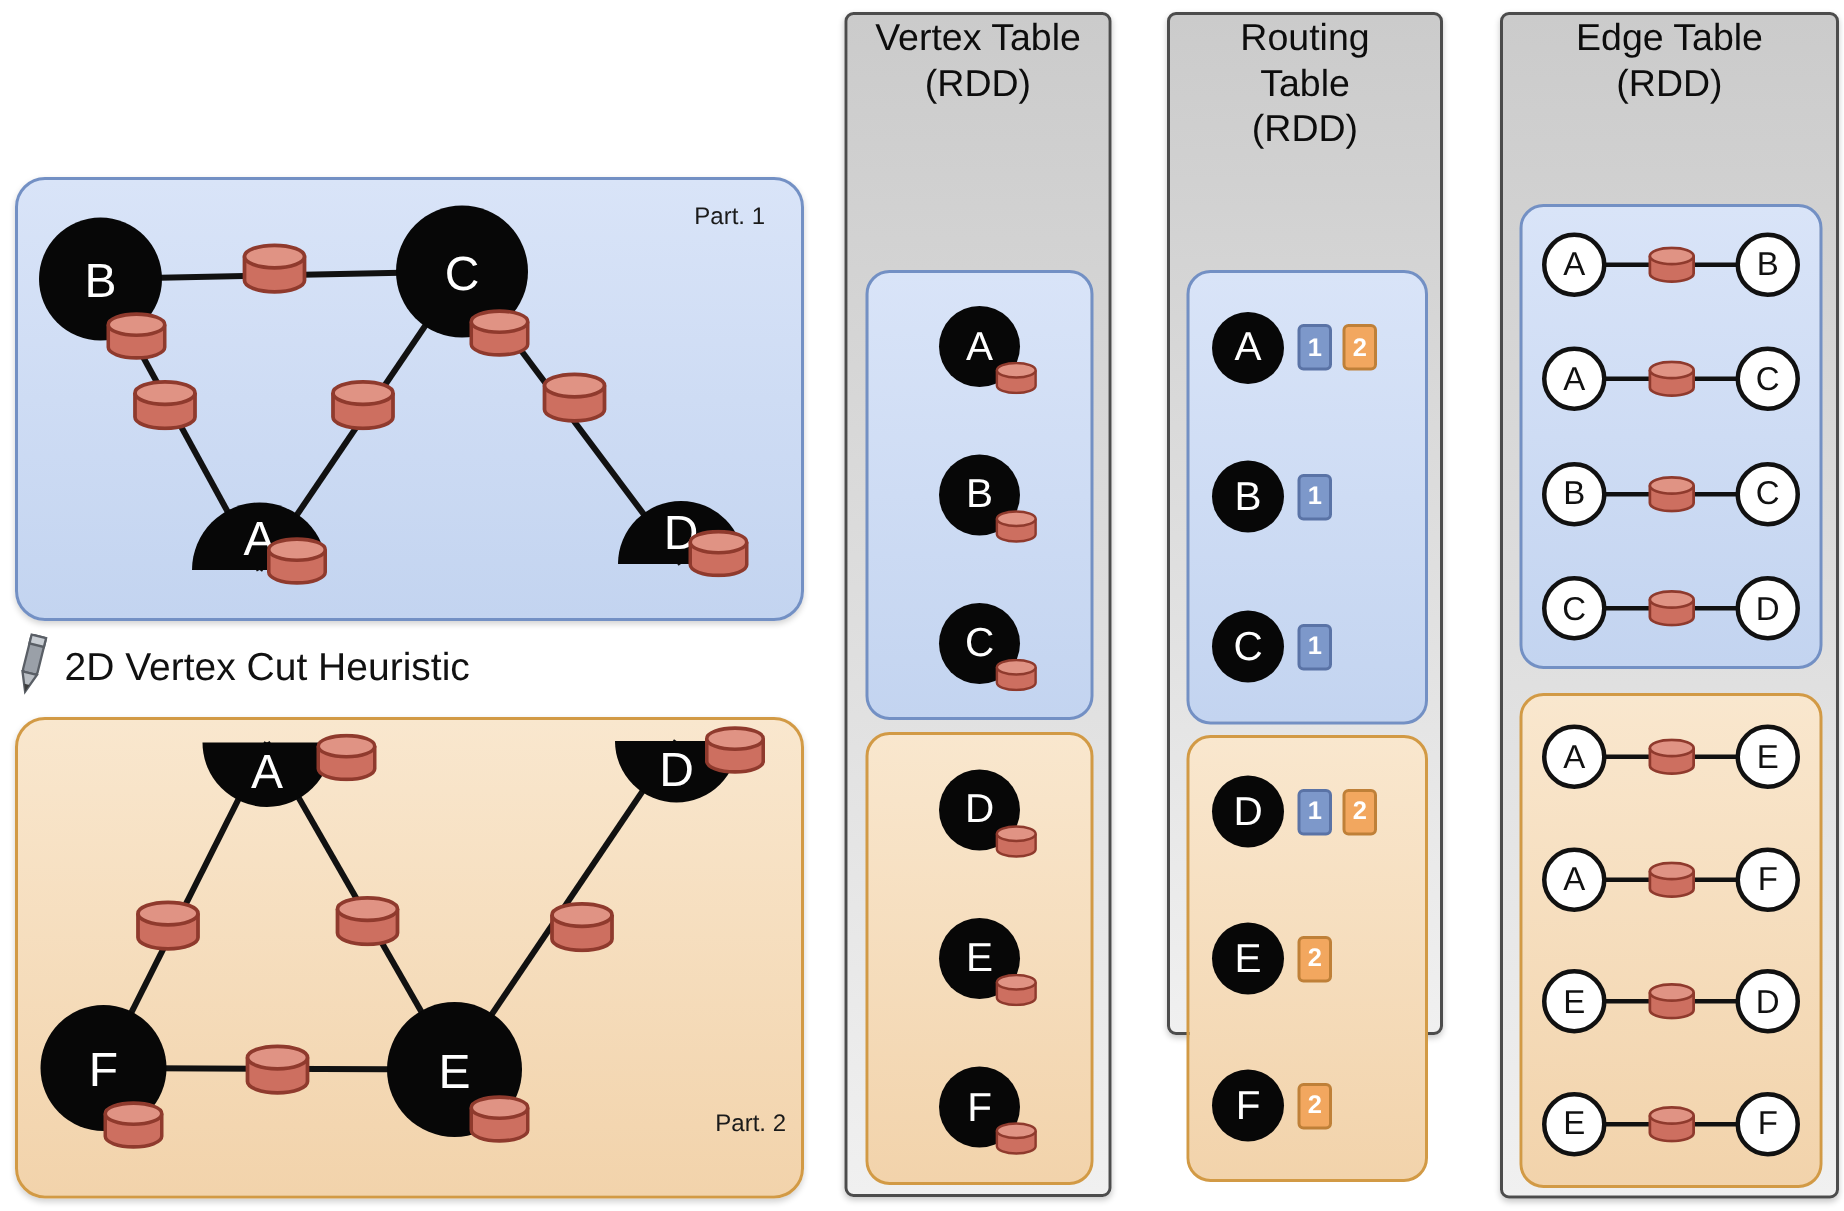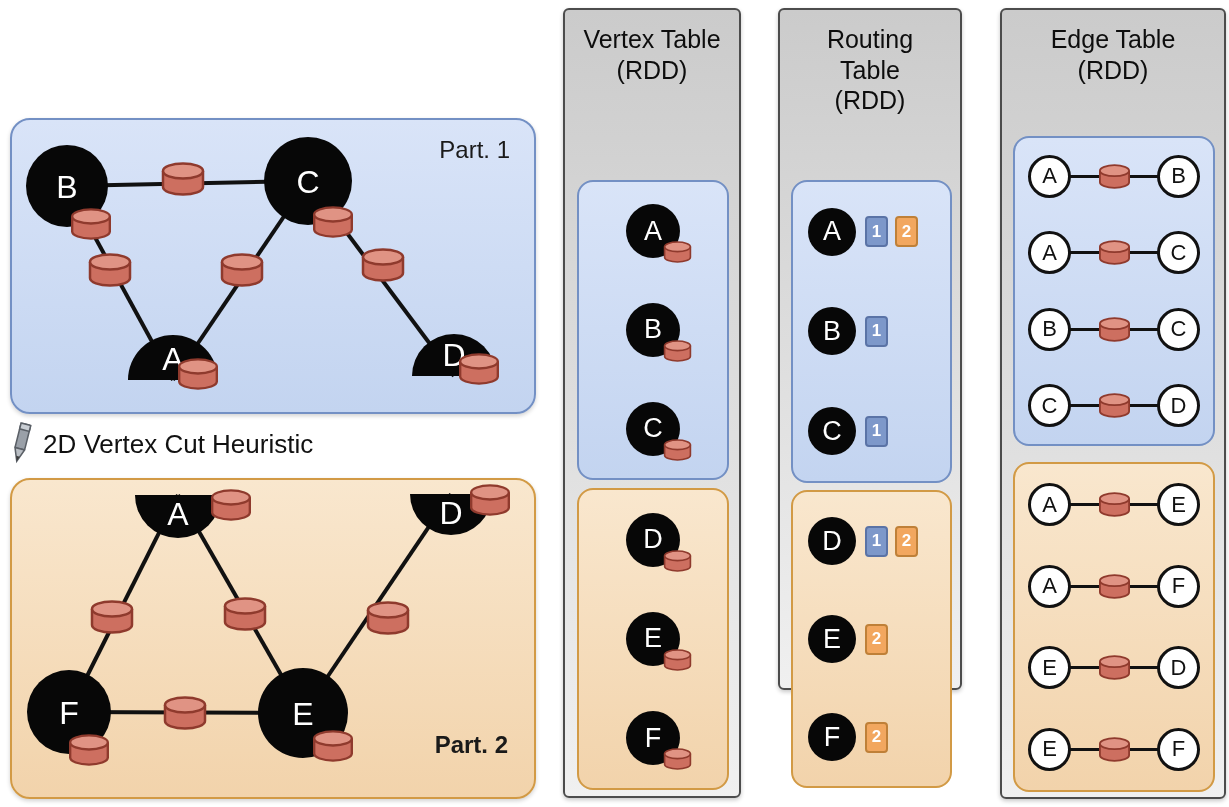--- a/index.html
+++ b/index.html
@@ -20,23 +20,23 @@
     border-color:var(--orange-border);
   }
 
   
   .pg-title{position:absolute;left:64px;top:42px;font-size:27px;font-weight:400;margin:0;}
   .partition{position:absolute;left:10px;width:522px;border-width:2.5px;border-radius:20px;
     box-shadow:0 2px 4px rgba(0,0,0,.18);}
   #part1{top:118px;height:292px;}
   #part2{top:478px;height:317px;}
   .partition svg{position:absolute;left:0;top:0;overflow:visible;}
-  .part-label{position:absolute;font-size:24px;color:#1a1a1a;}
+  .part-label{position:absolute;font-size:16px;color:#1a1a1a;}
   #part1 .part-label{top:16px;right:24px;}
-  #part2 .part-label{bottom:38px;right:26px;font-weight:bold;}
+  #part2 .part-label{bottom:38px;right:10px;}
 
   .heuristic{position:absolute;left:8px;top:422px;display:flex;align-items:center;gap:9px;}
   .pencil{width:26px;height:44px;}
   .heuristic-text{font-size:26px;text-align:right;}
 
   
   .gedge{stroke:var(--edge-line);stroke-width:4;}
   .gnode{fill:var(--node-black);}
   .gtext{fill:#fff;font-size:32px;text-anchor:middle;font-family:"Liberation Sans",sans-serif;}
 
@@ -45,21 +45,21 @@
   .cyl-top{fill:var(--cylinder-top);stroke:var(--cylinder-stroke);stroke-width:2.5;}
 
   
   .column{position:absolute;top:8px;box-sizing:border-box;
     border:2px solid var(--gray-border);border-radius:6px;
     background:linear-gradient(180deg,var(--gray-top),var(--gray-bottom));
     box-shadow:0 2px 4px rgba(0,0,0,.22);}
   #vertex-col{left:563px;width:178px;height:790px;}
   #routing-col{left:778px;width:184px;height:682px;}
   #edge-col{left:1000px;width:226px;height:791px;}
-  .col-title{white-space:pre-line;text-align:center;font-size:25px;line-height:1.22;padding-top:14px;color:#0d0d0d;}
+  .col-title{white-space:pre-line;text-align:center;font-size:25px;line-height:1.22;color:#0d0d0d;}
 
   .inner{position:absolute;box-sizing:border-box;border-width:2.5px;border-radius:16px;
     display:flex;flex-direction:column;justify-content:space-around;}
 
   
   #vt-part-0{left:12px;top:170px;width:152px;height:300px;align-items:center;}
   #vt-part-1{left:12px;top:478px;width:152px;height:302px;align-items:center;}
   .vt-item{position:relative;}
   .bcirc{width:54px;height:54px;border-radius:50%;background:var(--node-black);
     position:relative;display:flex;align-items:center;justify-content:center;}

